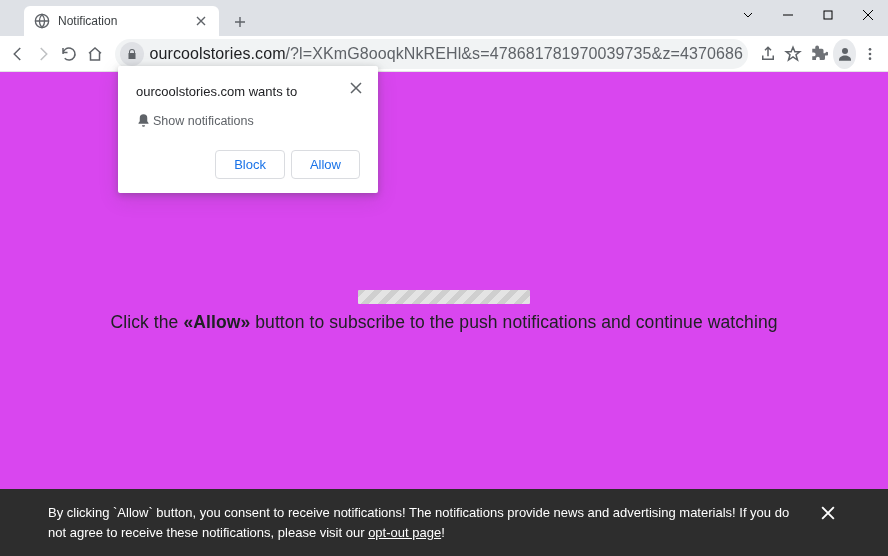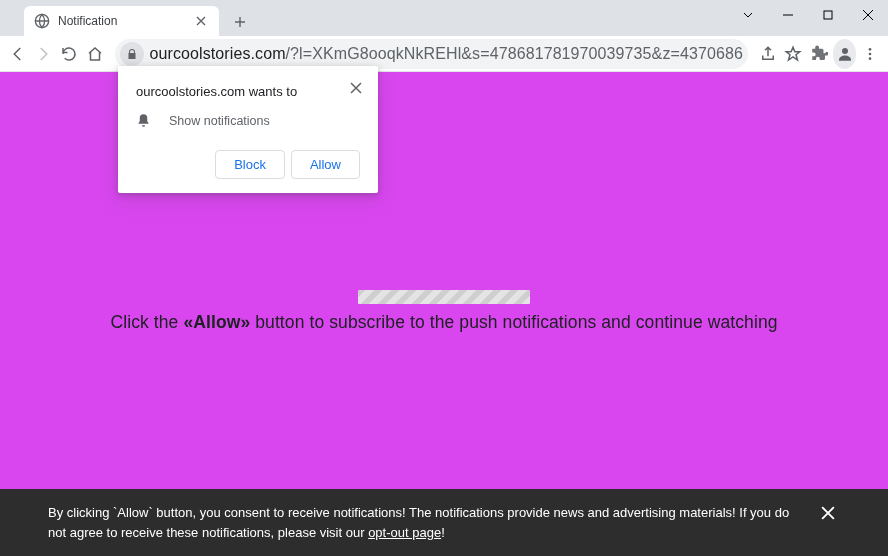--- a/index.html
+++ b/index.html
@@ -24,21 +24,21 @@
     .url-text .host { color: #202124; }
     .toolbar-icon { width: 30px; height: 30px; display: flex; align-items: center; justify-content: center; border-radius: 50%; cursor: pointer; color: #5f6368; }
     .avatar { background: #e8eaed; }
     
     .content { position: relative; height: calc(100% - 72px); background: #d946ef; }
     
     .notif-prompt { position: absolute; top: -6px; left: 118px; width: 260px; background: #fff; border-radius: 2px; box-shadow: 0 2px 6px rgba(60,64,67,.3), 0 6px 20px rgba(60,64,67,.15); padding: 16px 18px 14px 18px; }
     .np-head { display: flex; align-items: flex-start; }
     .np-title { color: #202124; font-size: 13px; flex: 1; padding-top: 2px; }
     .np-close { width: 20px; height: 20px; display: flex; align-items: center; justify-content: center; cursor: pointer; color: #5f6368; margin-top: -4px; margin-right: -6px; }
-    .np-row { display: flex; align-items: center; margin-top: 14px; gap: 18px; color: #5f6368; font-size: 12.5px; }
+    .np-row { display: flex; align-items: center; margin-top: 14px; gap: 2px; color: #5f6368; font-size: 12.5px; }
     .np-actions { display: flex; justify-content: flex-end; gap: 6px; margin-top: 22px; }
     .np-btn { border: 1px solid #dadce0; background: #fff; color: #1a73e8; font-size: 13px; padding: 6px 18px; border-radius: 4px; cursor: pointer; font-family: inherit; }
     
     .center-msg { position: absolute; left: 50%; top: 218px; transform: translateX(-50%); text-align: center; width: 100%; }
     .progressish { width: 172px; height: 14px; margin: 0 auto 8px; background: repeating-linear-gradient(-45deg, #e4e4e4 0 6px, #cfcfcf 6px 12px); border-radius: 1px; }
     .instr-text { color: #202124; font-size: 17.5px; letter-spacing: .1px; }
     .instr-text .bold { font-weight: 700; }
     
     .consent-bar { position: absolute; bottom: 0; left: 0; right: 0; background: #2d2d2d; color: #fff; font-size: 13px; line-height: 1.5; padding: 14px 48px; display: flex; align-items: flex-start; }
     .consent-text { flex: 1; }

